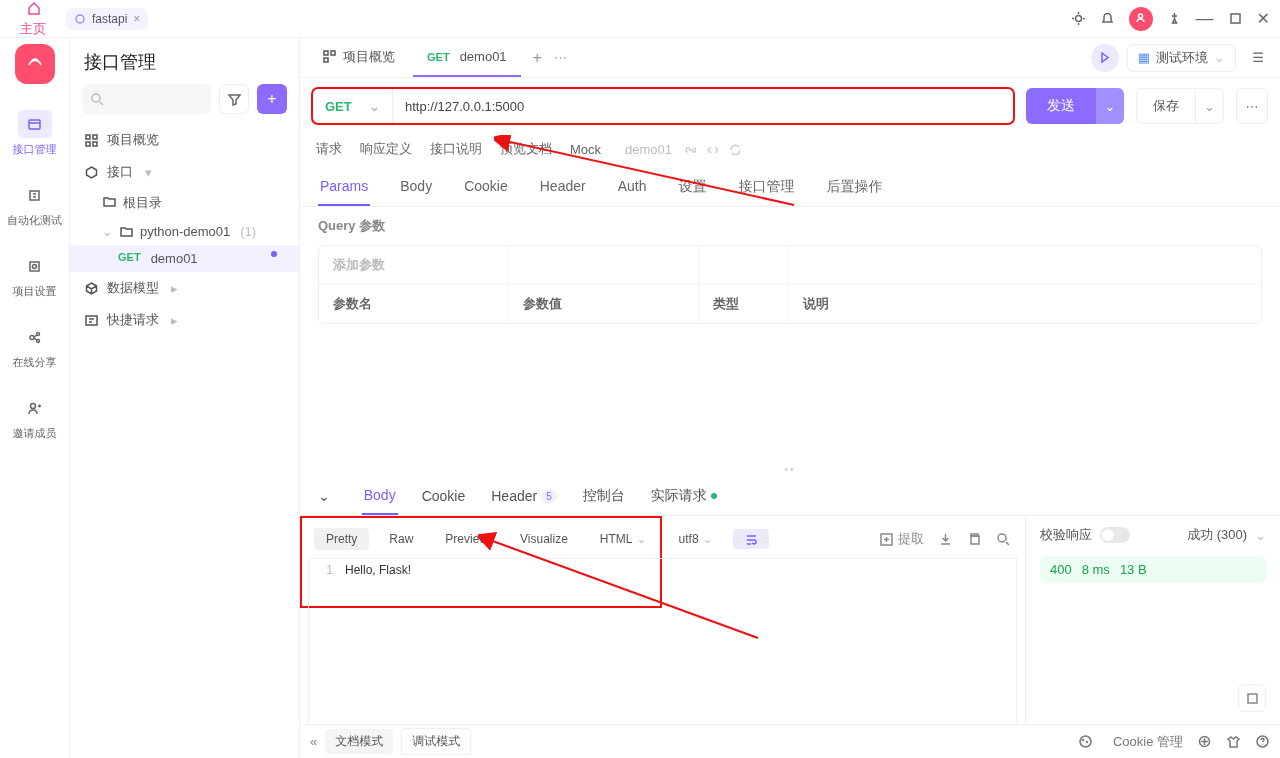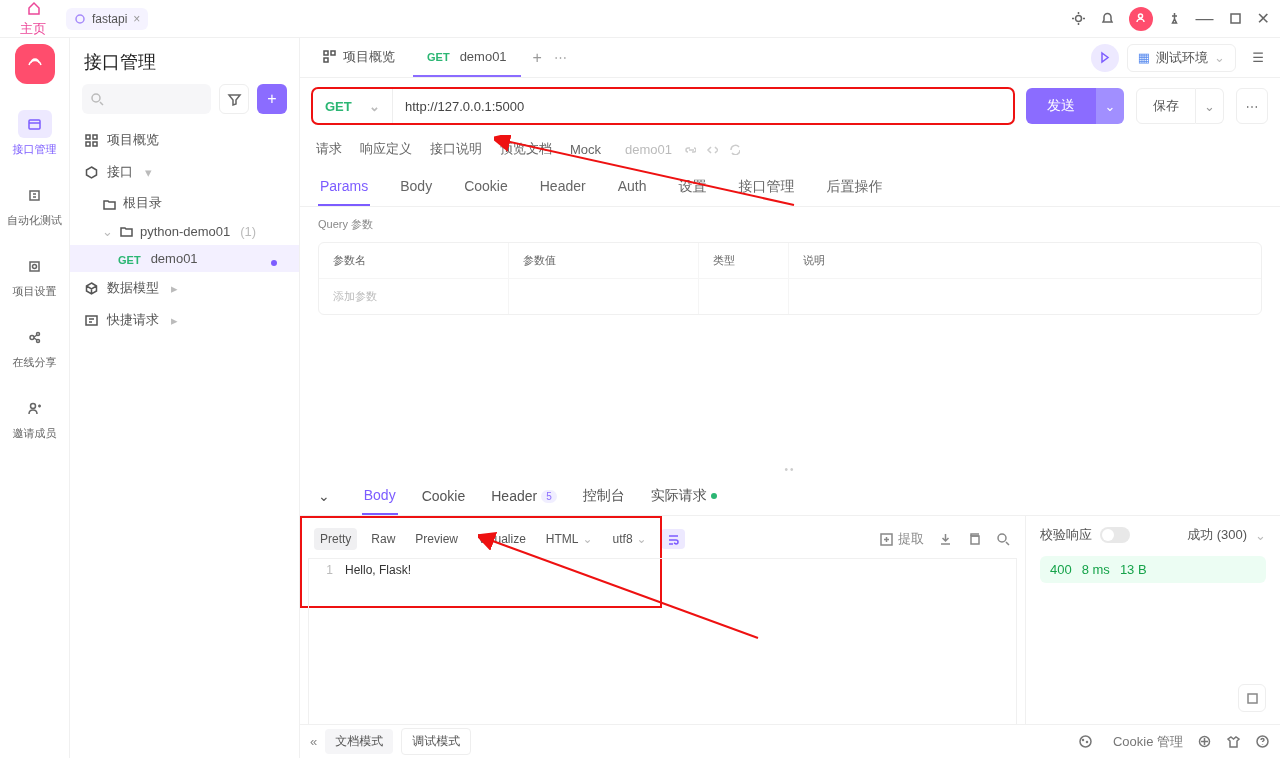--- a/index.html
+++ b/index.html
@@ -19,21 +19,21 @@
 .leftbar-item.active .ico { background:#ede9ff; }
 .leftbar-item .ico { width:34px; height:28px; border-radius:6px; display:flex; align-items:center; justify-content:center; font-size:16px; }
 
 .sidebar { width:230px; border-right:1px solid #f0f0f0; display:flex; flex-direction:column; }
 .sidebar-head { padding:12px 14px 10px 14px; font-size:18px; font-weight:500; color:#222; }
 .search-row { display:flex; gap:8px; padding:0 12px 10px 12px; }
 .search-box { flex:1; height:30px; background:#f6f6f8; border-radius:6px; display:flex; align-items:center; padding:0 8px; color:#bbb; }
 .filter-btn { width:30px; height:30px; border:1px solid #eee; border-radius:6px; display:flex; align-items:center; justify-content:center; color:#666; }
 .add-btn { width:30px; height:30px; background:#8b6cff; border-radius:6px; display:flex; align-items:center; justify-content:center; color:#fff; font-size:16px; }
 .nav-item { display:flex; align-items:center; gap:8px; padding:7px 14px; color:#555; font-size:13px; }
-.tree-item { display:flex; align-items:flex-end; gap:6px; padding:6px 14px; color:#555; font-size:13px; }
+.tree-item { display:flex; align-items:flex-start; gap:6px; padding:6px 14px; color:#555; font-size:13px; }
 .tree-item.indent1 { padding-left:32px; }
 .tree-item.indent2 { padding-left:48px; }
 .tree-item.sel { background:#f3f0ff; }
 .badge-get { color:#2bb673; font-weight:600; font-size:11px; margin-right:4px; }
 .dot { width:6px; height:6px; border-radius:50%; background:#7c5cff; margin-left:auto; margin-right:8px; }
 .sidebar-footer { margin-top:auto; text-align:center; padding:14px; color:#d0d0d0; font-size:13px; display:flex; align-items:center; justify-content:center; gap:6px; }
 
 .content { flex:1; display:flex; flex-direction:column; min-width:0; }
 .content-tabs { height:40px; display:flex; align-items:center; border-bottom:1px solid #f0f0f0; padding:0 8px; gap:4px; }
 .ctab { padding:0 14px; height:39px; display:flex; align-items:center; gap:6px; font-size:13px; color:#555; border-bottom:2px solid transparent; }
@@ -57,21 +57,21 @@
 .more-btn { width:32px; height:36px; border:1px solid #eee; border-radius:6px; display:flex; align-items:center; justify-content:center; color:#666; }
 
 .sub-tabs { display:flex; gap:14px; padding:0 14px; font-size:13px; color:#666; align-items:center; }
 .sub-tabs span { padding:6px 2px; }
 .crumb { display:flex; gap:10px; color:#bbb; margin-left:6px; align-items:center; }
 
 .req-tabs { display:flex; gap:28px; padding:0 18px; margin-top:4px; border-bottom:1px solid #f0f0f0; font-size:14px; color:#666; }
 .req-tabs span { padding:10px 2px; }
 .req-tabs span.active { color:#7c5cff; border-bottom:2px solid #7c5cff; }
 
-.query-sec { padding:10px 18px; color:#888; font-size:11px; }
+.query-sec { padding:10px 18px; color:#888; font-size:13px;font-weight:bold; }
 .query-head { margin-bottom:10px; }
 .query-table { border:1px solid #f0f0f0; border-radius:6px; }
 .qt-row { display:flex; border-bottom:1px solid #f5f5f5; }
 .qt-row:last-child { border-bottom:none; }
 .qt-cell { padding:10px 14px; border-right:1px solid #f5f5f5; color:#666; }
 .qt-cell:last-child { border-right:none; }
 .qt-cell.muted { color:#bbb; }
 .c1{width:190px;} .c2{width:190px;} .c3{width:90px;} .c4{flex:1;}
 
 .drag-handle { text-align:center; color:#ccc; padding:2px 0; font-size:10px; letter-spacing:2px; }
@@ -79,21 +79,21 @@
 .resp-tabs { display:flex; gap:22px; padding:0 18px; font-size:14px; color:#555; align-items:center; border-bottom:1px solid #f0f0f0; }
 .resp-tabs .rtab { padding:10px 2px; display:flex; align-items:center; gap:4px; }
 .resp-tabs .rtab.active { color:#7c5cff; border-bottom:2px solid #7c5cff; }
 .cnt-badge { background:#f0eeff; color:#8b6cff; font-size:10px; padding:1px 5px; border-radius:8px; }
 .green-dot { width:6px; height:6px; border-radius:50%; background:#2bb673; }
 .collapse { color:#555; margin-right:10px; }
 
 .resp-body { display:flex; }
 .resp-left { flex:1; padding:8px 8px 0 8px; position:relative; }
 .resp-tools { display:flex; gap:8px; align-items:center; padding:4px 6px; margin-bottom:4px; }
-.tool-pill { padding:4px 6px; border-radius:4px; color:#555; font-size:12px; display:flex; align-items:center; gap:4px; }
+.tool-pill { padding:4px 12px; border-radius:4px; color:#555; font-size:12px; display:flex; align-items:center; gap:4px; }
 .tool-pill.active { background:#f0f0f2; }
 .tool-pill.purple { background:#ede9ff; color:#7c5cff; }
 .resp-tools-right { margin-left:auto; display:flex; gap:14px; color:#888; align-items:center; font-size:13px; }
 .code-area { border:1px solid #f0f0f0; font-family:Consolas,Monaco,monospace; font-size:12px; padding:4px 0; min-height:200px; position:relative; }
 .code-line { display:flex; }
 .ln { width:36px; text-align:right; color:#bbb; padding-right:12px; }
 .highlight-box { position:absolute; border:2px solid #e11; pointer-events:none; }
 
 .resp-right { width:255px; border-left:1px solid #f0f0f0; padding:10px 14px; }
 .verify-row { display:flex; align-items:center; gap:8px; font-size:13px; color:#555; margin-bottom:12px; }
@@ -357,30 +357,30 @@
       <span>Auth</span>
       <span>设置</span>
       <span>接口管理</span>
       <span>后置操作</span>
     </div>
 
     <div class="query-sec">
       <div class="query-head">Query 参数</div>
       <div class="query-table">
         <div class="qt-row">
+          <div class="qt-cell c1 muted">添加参数</div>
+          <div class="qt-cell c2"></div>
+            <div class="qt-cell c3"></div>
+            <div class="qt-cell c4"></div>
+        </div>
+        <div class="qt-row">
           <div class="qt-cell c1">参数名</div>
           <div class="qt-cell c2">参数值</div>
           <div class="qt-cell c3">类型</div>
           <div class="qt-cell c4">说明</div>
-        </div>
-        <div class="qt-row">
-          <div class="qt-cell c1 muted">添加参数</div>
-          <div class="qt-cell c2"></div>
-            <div class="qt-cell c3"></div>
-            <div class="qt-cell c4"></div>
         </div>
       </div>
     </div>
 
     <div style="flex:1"></div>
 
     <div class="drag-handle">••</div>
 
     <div class="resp-tabs">
       <span class="collapse">⌄</span>

